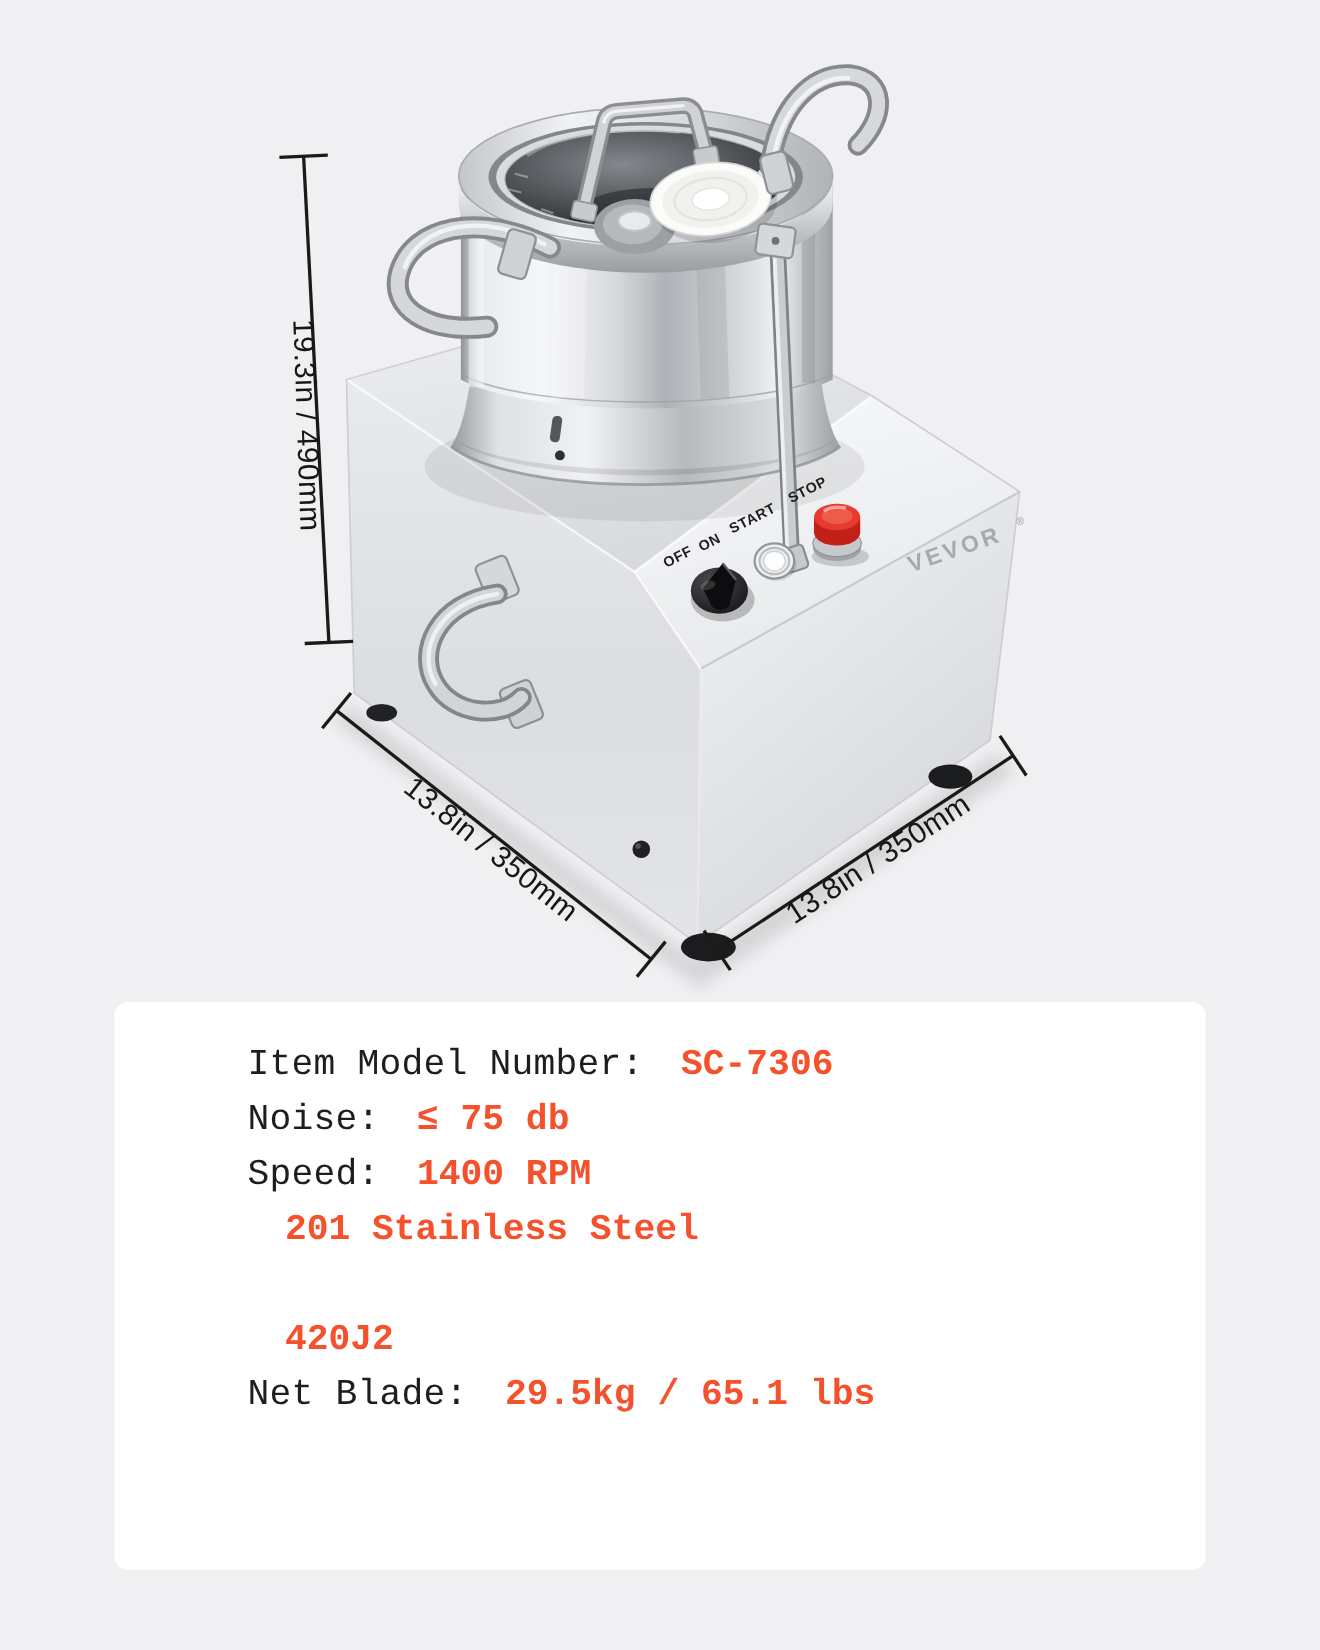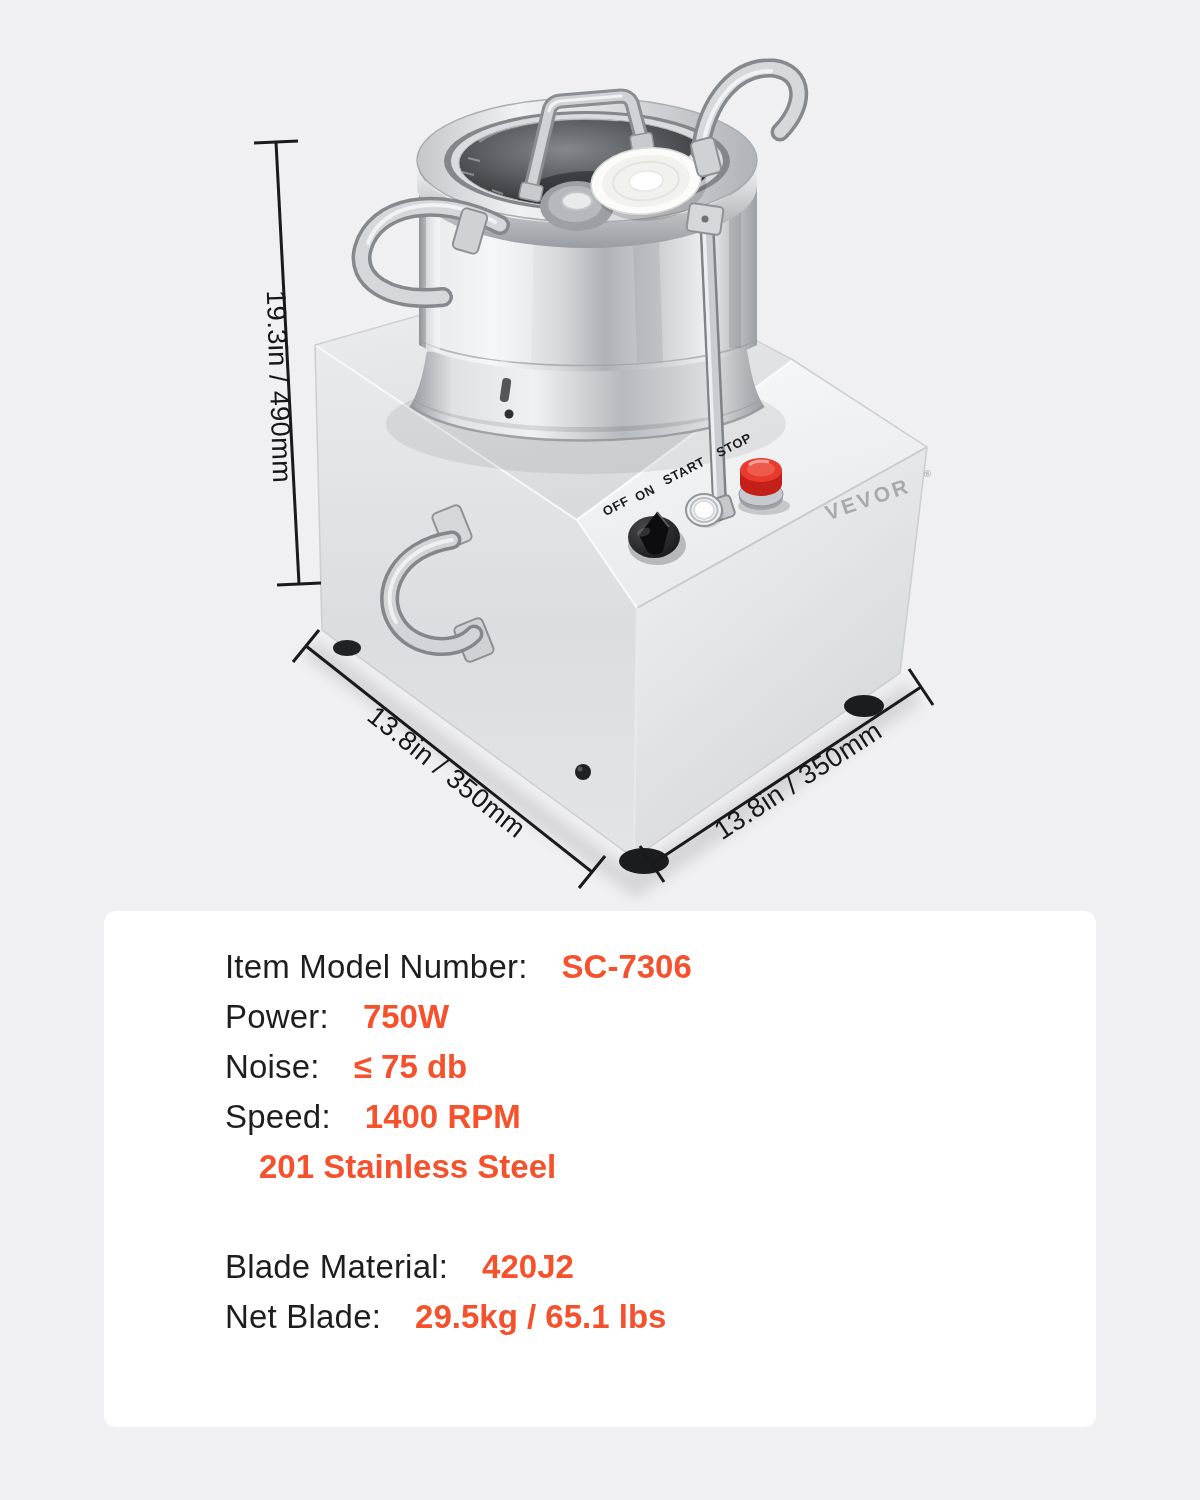--- a/index.html
+++ b/index.html
@@ -10,20 +10,21 @@
   }
   .product-svg { position:absolute; left:0; top:0; }
   .dim-label { font:400 27px "Liberation Sans", sans-serif; fill:#161616; letter-spacing:.5px; }
   .ctrl-label { font:700 13px "Liberation Sans", sans-serif; fill:#1d1d1f; letter-spacing:.6px; }
   .brand-text { font:700 21px "Liberation Sans", sans-serif; fill:#a7a9ac; letter-spacing:3px; }
   .brand-reg { font:700 10px "Liberation Sans", sans-serif; fill:#aeb0b3; }
   .spec-card {
     position:absolute; left:104px; top:911px; width:992px; height:516px;
     background:#ffffff; border-radius:12px; box-sizing:border-box;
     padding:31px 40px 16px 121px;
+    font-family:Liberation Mono, monospace;
   }
   .spec-row { height:50px; display:flex; align-items:center; white-space:nowrap; }
   .spec-label { font-size:33px; color:#1e1e20; letter-spacing:.2px; }
   .spec-value { font-size:33px; color:#f4512c; font-weight:700; margin-left:34px; letter-spacing:0; }
 </style>
 </head>
 <body>
 
 <div class="stage">
 
@@ -281,38 +282,33 @@
       </g>
     </g>
   </svg>
 
   <div class="spec-card">
     <div class="spec-row">
       <span class="spec-label">Item Model Number:</span>
       <span class="spec-value">SC-7306</span>
     </div>
     <div class="spec-row">
-      <span class="spec-label">Power:</span>
-      <span class="spec-value">750W</span>
-    </div>
-    <div class="spec-row">
       <span class="spec-label">Noise:</span>
       <span class="spec-value">≤ 75 db</span>
     </div>
     <div class="spec-row">
       <span class="spec-label">Speed:</span>
       <span class="spec-value">1400 RPM</span>
     </div>
     <div class="spec-row">
       <span class="spec-value">201 Stainless Steel</span>
     </div>
     <div class="spec-row">
     </div>
     <div class="spec-row">
-      <span class="spec-label">Blade Material:</span>
       <span class="spec-value">420J2</span>
     </div>
     <div class="spec-row">
       <span class="spec-label">Net Blade:</span>
       <span class="spec-value">29.5kg / 65.1 lbs</span>
     </div>
   </div>
 </div>
 
 </body></html>

